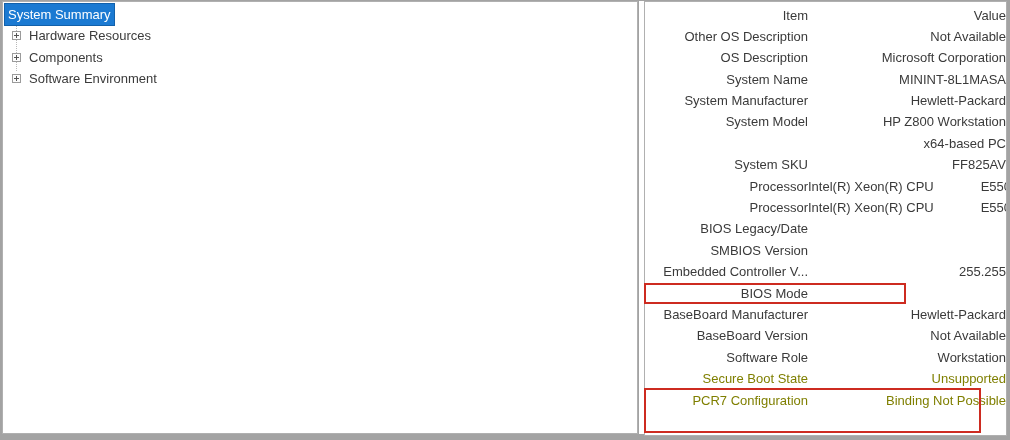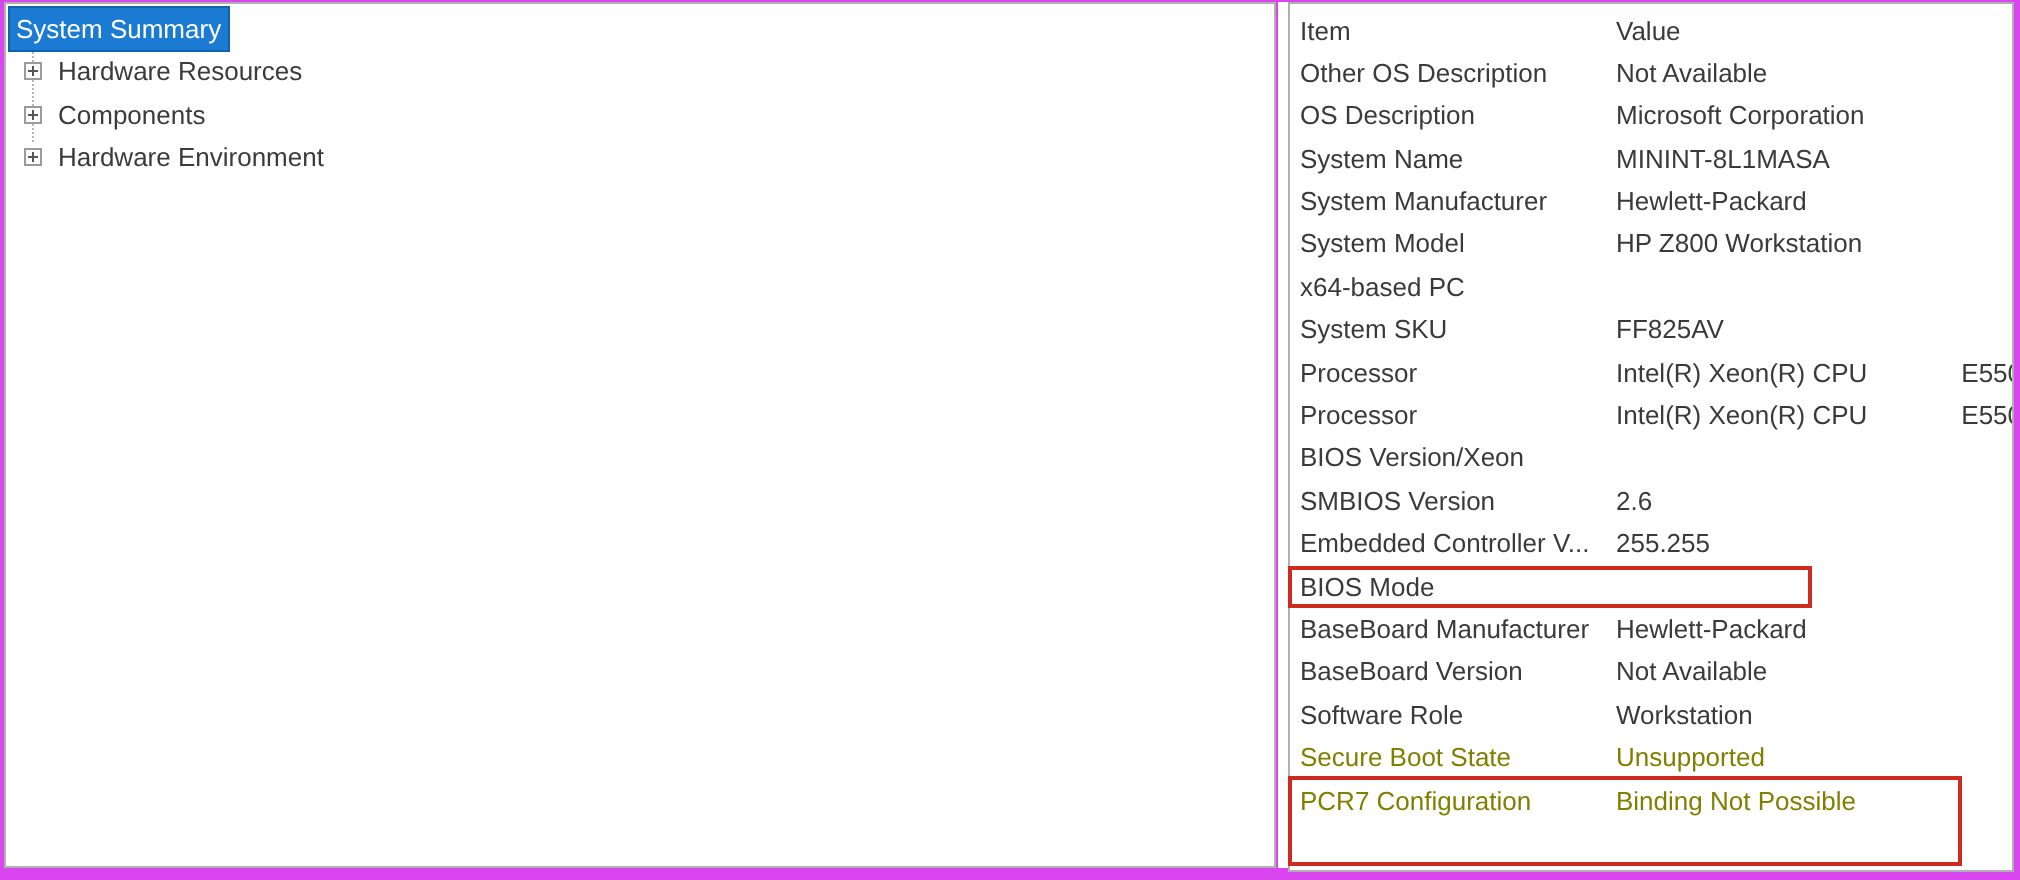--- a/index.html
+++ b/index.html
@@ -1,18 +1,18 @@
 <!DOCTYPE html>
 <html><head>
 <meta charset="utf-8">
 <style>
   * { margin:0; padding:0; box-sizing:border-box; }
   html,body { width:1010px; height:440px; background:#ffffff; overflow:hidden;
               font-family:"Liberation Sans","DejaVu Sans",sans-serif; }
-  .stage { position:relative; width:1010px; height:440px; background:#d946ef; }
+  .stage { position:relative; width:1010px; height:440px; background:#a3a3a3; }
 
   
   .pane { position:absolute; background:#fff; border:1px solid #b0b0b0; overflow:hidden; }
   .tree-pane   { left:2px;  top:1px; width:636px; height:433px; }
   .detail-pane { left:644px; top:1px; width:363px; height:435px; }
   .splitter { position:absolute; left:639px; top:1px; width:5px; height:433px;
               background:#ffffff; cursor:col-resize; }
 
   
   .tree { position:relative; padding-top:2px; font-size:13px; color:#3b3b3b; }
@@ -22,21 +22,21 @@
                display:flex; align-items:center; white-space:nowrap; }
   .tree-item .label { padding:1px 3px; }
   .tree-item.selected .label { background:#1b7ad2; color:#ffffff;
                border:1px solid #1261ab; padding:0px 3px; margin-left:1px; }
   .expander { position:relative; width:9px; height:9px; margin-left:9px; margin-right:5px;
               border:1px solid #9b9b9b; background:#fcfcfc; flex:0 0 auto; }
   .expander .h { position:absolute; left:1px; right:1px; top:3px; height:1px; background:#555; }
   .expander .v { position:absolute; top:1px; bottom:1px; left:3px; width:1px; background:#555; }
 
   
-  .list { padding:2.5px 0 0 5px; font-size:13px; color:#3a3a3a; }
+  .list { padding:2.5px 0 0 5px; font-size:13px; color:#3a3a3a;text-align:right; }
   .row { display:flex; height:21.4px; line-height:21.4px; white-space:nowrap; }
   .cell.item  { width:158px; flex:0 0 158px; overflow:hidden; }
   .cell.value { flex:1; overflow:hidden; white-space:pre; }
   .olive { color:#7f7f00; }
 
   
   .redbox { position:absolute; border:2px solid #cd2b20; background:transparent;
             pointer-events:none; }
   .redbox.bios   { left:644px; top:283px; width:262px; height:21px; }
   .redbox.secure { left:644px; top:388px; width:337px; height:45px; }
@@ -68,21 +68,21 @@
             <span class="v"></span>
           </span>
         <span class="label">Components</span>
       </div>
 
       <div class="tree-item">
         <span class="expander">
             <span class="h"></span>
             <span class="v"></span>
           </span>
-        <span class="label">Hardware Environment</span>
+        <span class="label">Software Environment</span>
       </div>
     </div>
   </div>
 
   <div class="splitter"></div>
 
   <div class="pane detail-pane">
     <div class="list">
 
       <div class="row">
@@ -119,25 +119,24 @@
       </div>
       <div class="row">
         <span class="cell item">Processor</span>
         <span class="cell value">Intel(R) Xeon(R) CPU             E5506</span>
       </div>
       <div class="row">
         <span class="cell item">Processor</span>
         <span class="cell value">Intel(R) Xeon(R) CPU             E5506</span>
       </div>
       <div class="row">
-        <span class="cell item">BIOS Version/Xeon</span>
+        <span class="cell item">BIOS Legacy/Date</span>
       </div>
       <div class="row">
         <span class="cell item">SMBIOS Version</span>
-        <span class="cell value">2.6</span>
       </div>
       <div class="row">
         <span class="cell item">Embedded Controller V...</span>
         <span class="cell value">255.255</span>
       </div>
       <div class="row">
         <span class="cell item">BIOS Mode</span>
       </div>
       <div class="row">
         <span class="cell item">BaseBoard Manufacturer</span>

